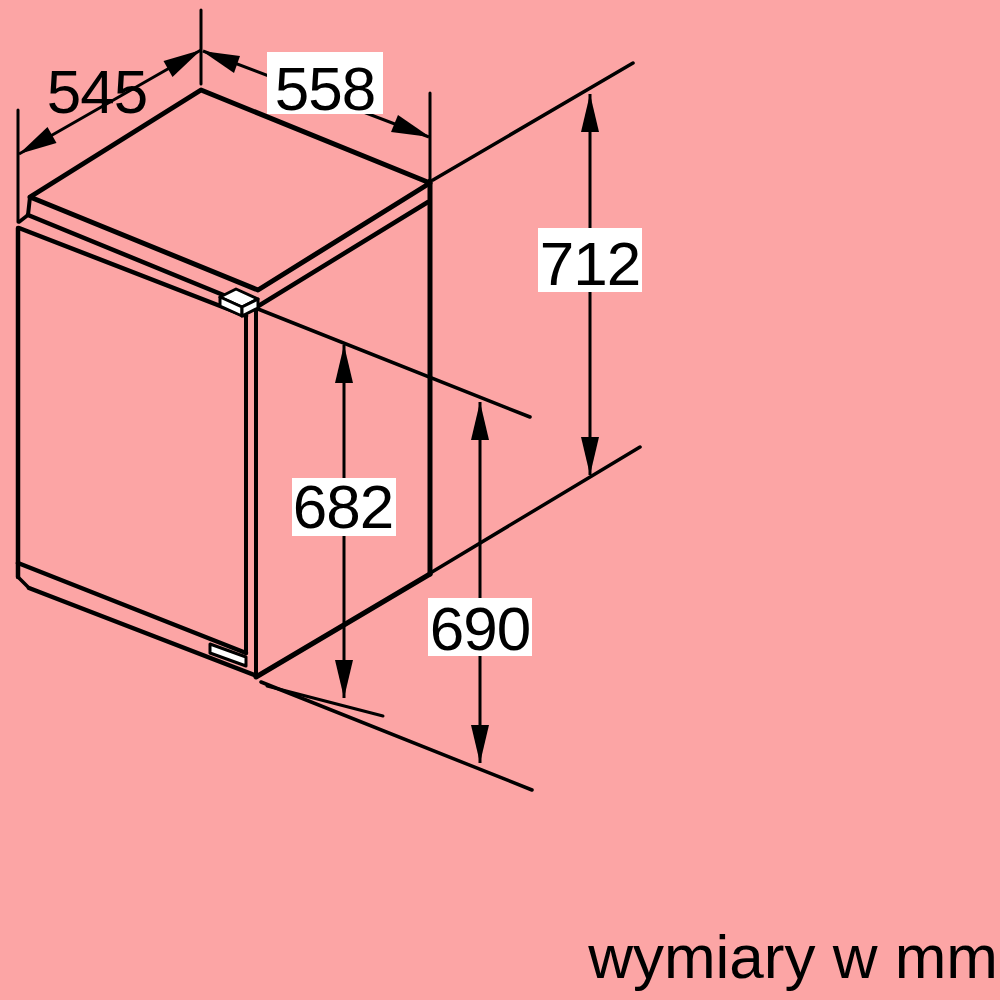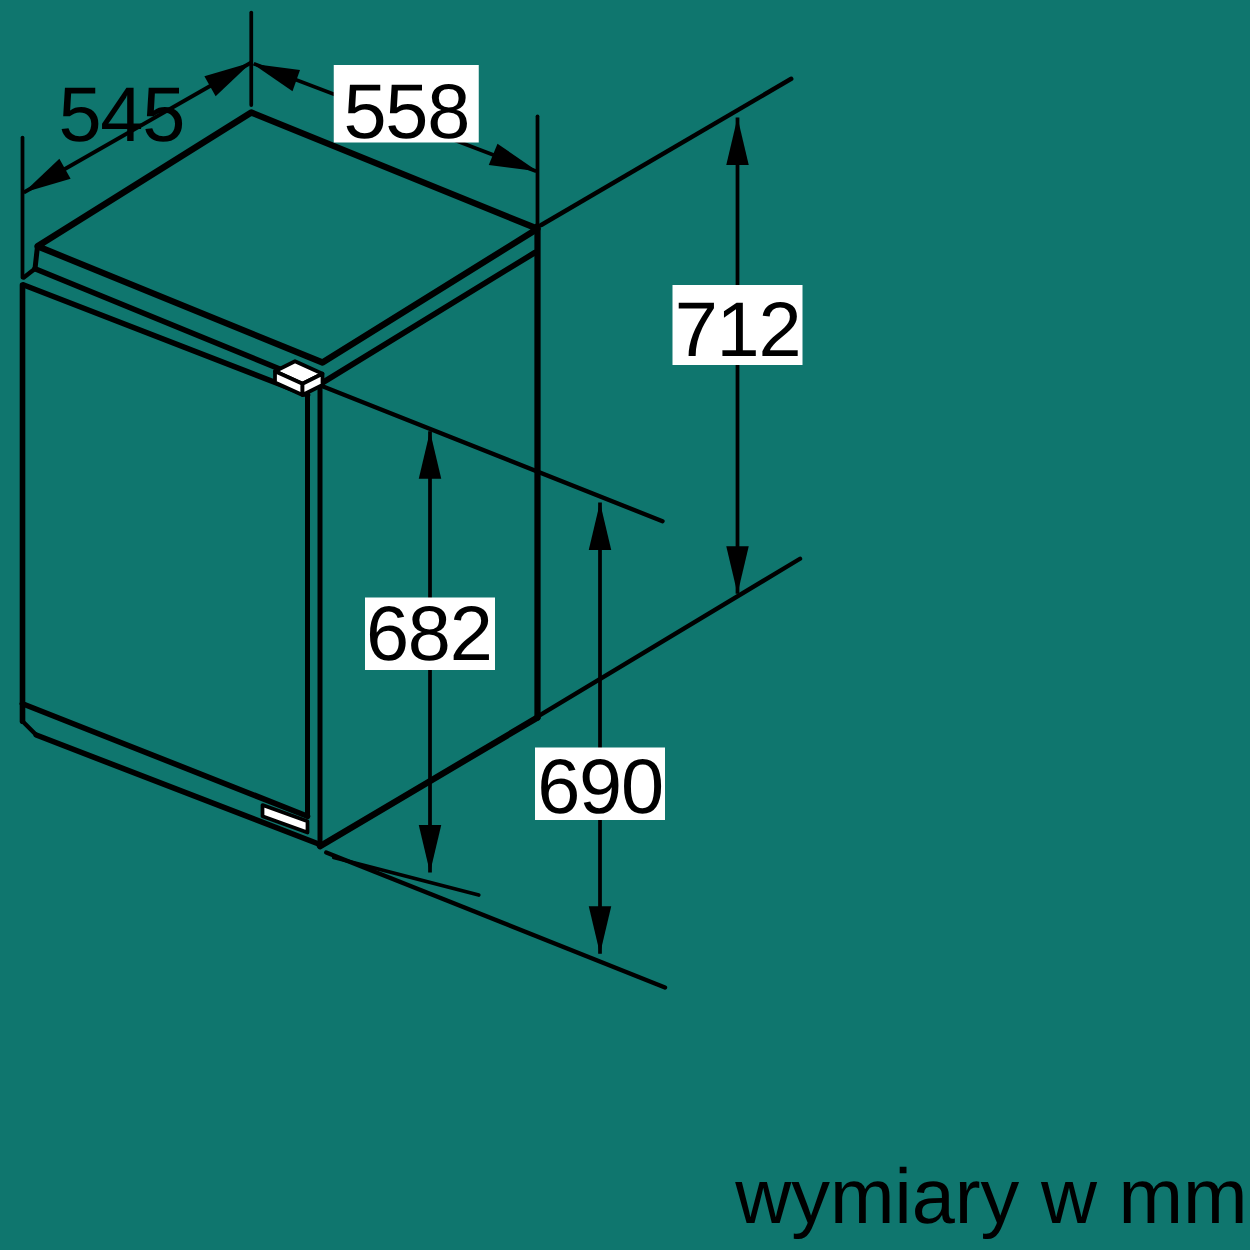--- a/index.html
+++ b/index.html
@@ -7,21 +7,21 @@
     padding: 0;
     width: 1000px;
     height: 1000px;
     background: #ffffff;
     overflow: hidden;
   }
   .stage {
     position: relative;
     width: 1000px;
     height: 1000px;
-    background: #0f766e;
+    background: #fca5a5;
   }
   svg {
     display: block;
   }
   .dim-text {
     font-family: "Liberation Sans", sans-serif;
     font-size: 62px;
     fill: #000000;
     letter-spacing: -1px;
   }

